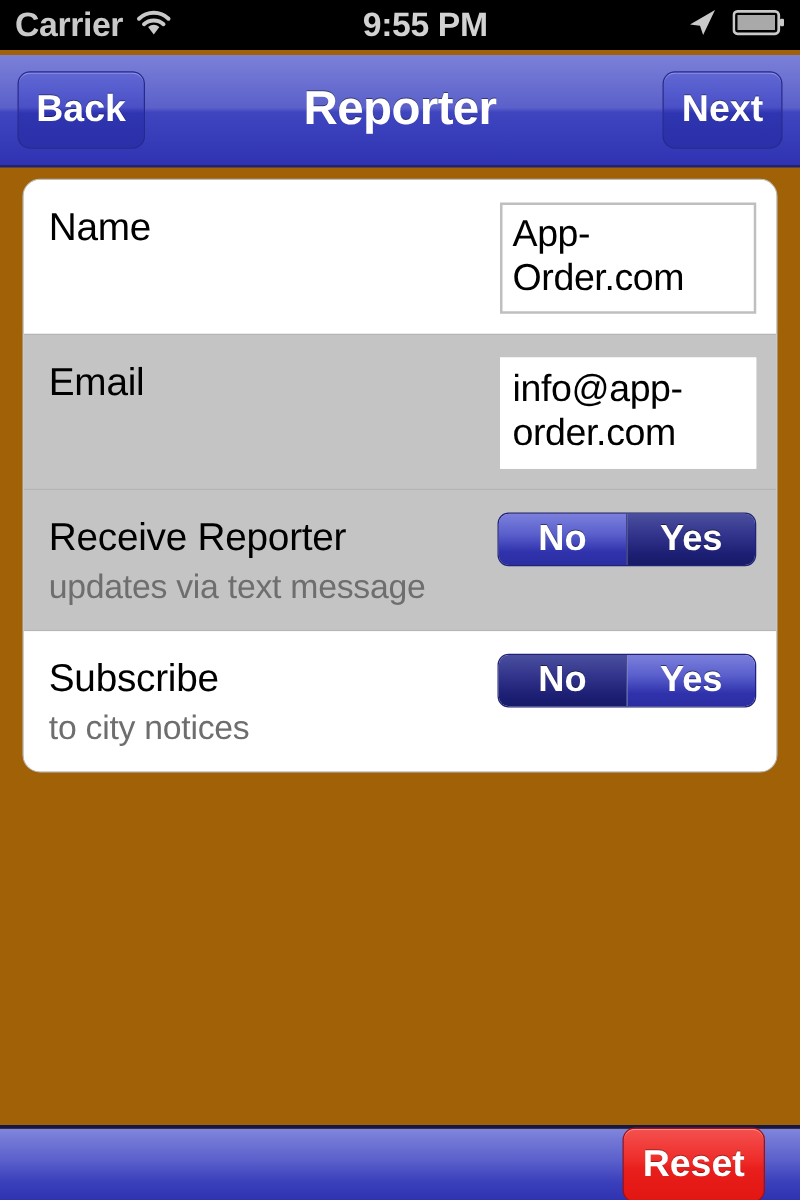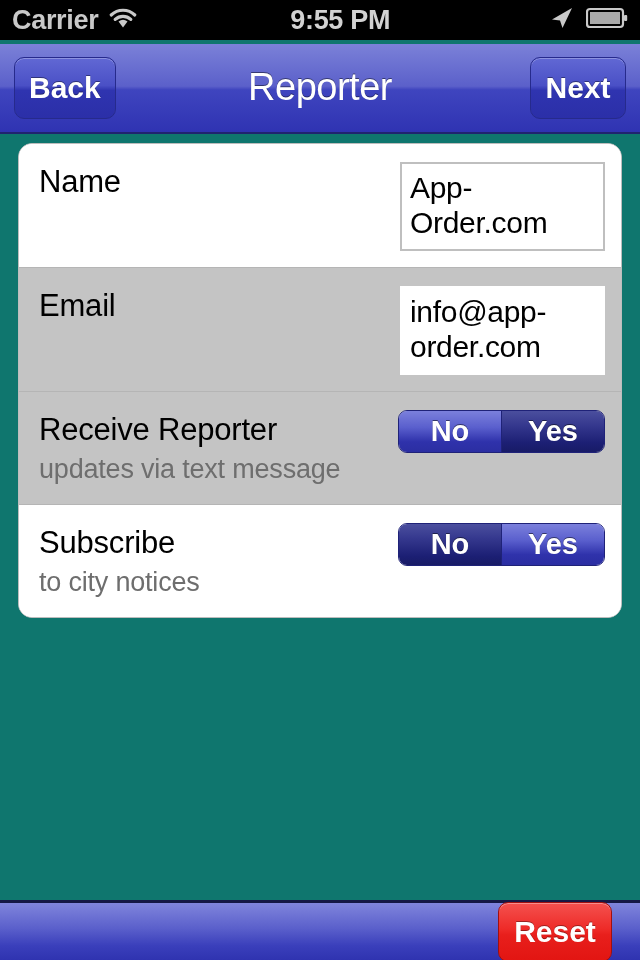--- a/index.html
+++ b/index.html
@@ -11,21 +11,21 @@
     width: 640px;
     height: 960px;
     overflow: hidden;
     font-family: "Liberation Sans", sans-serif;
     -webkit-font-smoothing: antialiased;
   }
   .phone {
     position: relative;
     width: 640px;
     height: 960px;
-    background: #0f766e;
+    background: #a16207;
     overflow: hidden;
   }
 
   
   .status-bar {
     position: absolute;
     top: 0; left: 0;
     width: 640px;
     height: 40px;
     background: #000000;
@@ -82,21 +82,21 @@
     padding: 0 14px;
   }
   .nav-title {
     position: absolute;
     left: 0; right: 0;
     top: 0; bottom: 2px;
     display: flex;
     align-items: center;
     justify-content: center;
     font-size: 38px;
-    font-weight: normal;
+    font-weight: bold;
     color: #ffffff;
     text-shadow: 0 -1px 0 rgba(0,0,0,0.45);
     pointer-events: none;
     letter-spacing: -0.5px;
   }
   .nav-btn {
     position: relative;
     z-index: 2;
     min-width: 96px;
     height: 62px;

